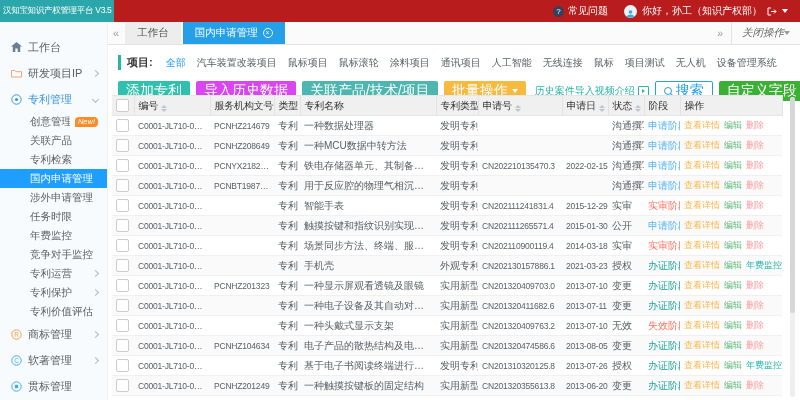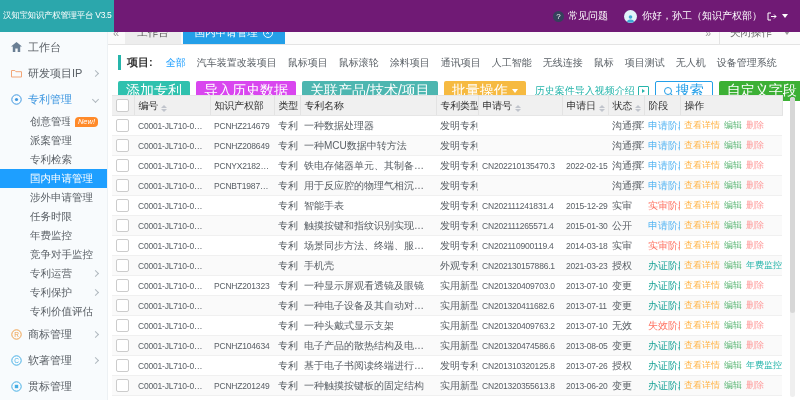--- a/index.html
+++ b/index.html
@@ -1,19 +1,19 @@
 <!DOCTYPE html>
 <html><head>
 <meta charset="utf-8">
 <style>
   html,body{margin:0;padding:0;background:#e9e9e9;}
   .app{width:800px;height:400px;position:relative;overflow:hidden;background:#fff;
        font-family:"Liberation Sans",sans-serif;-webkit-font-smoothing:antialiased;}
   
-  .topbar{position:absolute;top:0;left:0;right:0;height:32px;background:#701a75;display:flex;align-items:stretch;z-index:5;}
+  .topbar{position:absolute;top:0;left:0;right:0;height:22px;background:#b91c1c;display:flex;align-items:stretch;z-index:5;}
   .logo{width:108px;background:#2BA7AC;color:#fff;font-size:8.5px;letter-spacing:-0.3px;
         display:flex;align-items:center;padding:0 3px;white-space:nowrap;overflow:hidden;}
   .top-right{margin-left:auto;display:flex;align-items:center;gap:16px;padding-right:12px;color:#fff;font-size:10px;}
   .faq{display:flex;align-items:center;gap:4px;cursor:pointer;}
   .faq-icon{width:11px;height:11px;border-radius:50%;background:#35415c;color:#fff;font-size:8px;
             display:flex;align-items:center;justify-content:center;}
   .user{display:flex;align-items:center;gap:5px;cursor:pointer;white-space:nowrap;}
   .avatar{width:13px;height:13px;border-radius:50%;background:#e2f4fa;display:flex;align-items:flex-end;justify-content:center;overflow:hidden;}
   .cdn{display:inline-block;width:0;height:0;border-left:3px solid transparent;border-right:3px solid transparent;border-top:4px solid currentColor;}
   
@@ -35,21 +35,21 @@
   .main{position:absolute;left:108px;top:22px;right:0;bottom:0;background:#fff;}
   .tabbar{height:23px;background:#fbfbfb;border-bottom:1px solid #e4e4e4;display:flex;align-items:flex-end;box-sizing:border-box;}
   .tab-collapse{align-self:center;padding:0 6px 0 5px;color:#9a9a9a;font-size:11px;cursor:pointer;}
   .tab{height:22px;display:flex;align-items:center;padding:0 12px;background:#ededed;color:#555;font-size:10.5px;
        margin-right:2px;cursor:pointer;box-sizing:border-box;white-space:nowrap;}
   .tab.active{background:#249FE8;color:#fff;}
   .tab-close{width:10px;height:10px;border:1px solid rgba(255,255,255,.9);border-radius:50%;font-size:7px;line-height:8px;
              text-align:center;margin-left:5px;box-sizing:border-box;}
   .tab-right{margin-left:auto;display:flex;align-items:center;height:100%;font-size:10.5px;color:#666;}
   .tab-ffwd{padding:0 8px;color:#9a9a9a;cursor:pointer;}
-  .tab-actions{border-left:1px solid #e4e4e4;padding:0 10px;height:100%;display:flex;align-items:center;gap:12px;cursor:pointer;color:#666;}
+  .tab-actions{border-left:1px solid #e4e4e4;padding:0 10px;height:100%;display:flex;align-items:center;gap:0;cursor:pointer;color:#666;font-style:italic;}
   
   .filter-row{height:23px;display:flex;align-items:center;padding:6px 6px 0 10px;box-sizing:content-box;}
   .filter-label{border-left:3px solid #26B5AB;padding-left:6px;font-weight:bold;color:#333;font-size:11px;margin-right:13px;white-space:nowrap;}
   .filter-options{display:flex;gap:11px;font-size:10px;color:#5a6066;white-space:nowrap;overflow:hidden;}
   .fopt{cursor:pointer;}
   .fopt.active{color:#1E9FFF;}
   
   .toolbar{height:27px;display:flex;align-items:center;gap:6px;padding:3px 8px 0 10px;}
   .btn{height:20px;display:inline-flex;align-items:center;gap:4px;padding:0 8px;border-radius:2px;font-size:14px;
        color:#fff;border:none;cursor:pointer;white-space:nowrap;font-family:inherit;}
@@ -152,21 +152,21 @@
           </svg>
         </span>
         <span class="lbl">专利管理</span>
         <span class="chev chev-down"></span>
       </div>
       <div class="side-sub">
         <span class="lbl">创意管理</span>
         <span class="badge">New!</span>
       </div>
       <div class="side-sub">
-        <span class="lbl">派案管理</span>
+        <span class="lbl">关联产品</span>
       </div>
       <div class="side-sub">
         <span class="lbl">专利检索</span>
       </div>
       <div class="side-sub active">
         <span class="lbl">国内申请管理</span>
       </div>
       <div class="side-sub">
         <span class="lbl">涉外申请管理</span>
       </div>
@@ -313,21 +313,21 @@
             <col style="width: 36px;">
             <col style="width: 102px;">
           </colgroup>
         <thead>
             <tr>
               <th><span class="cbx"></span></th>
               <th><span>编号</span><span class="sort">
                   <i class="up"></i>
                   <i class="dn"></i>
                 </span></th>
-              <th><span>知识产权部</span></th>
+              <th><span>服务机构文号</span></th>
               <th><span>类型</span></th>
               <th><span>专利名称</span></th>
               <th><span>专利类型</span></th>
               <th><span>申请号</span><span class="sort">
                   <i class="up"></i>
                   <i class="dn"></i>
                 </span></th>
               <th><span>申请日</span><span class="sort">
                   <i class="up"></i>
                   <i class="dn"></i>

